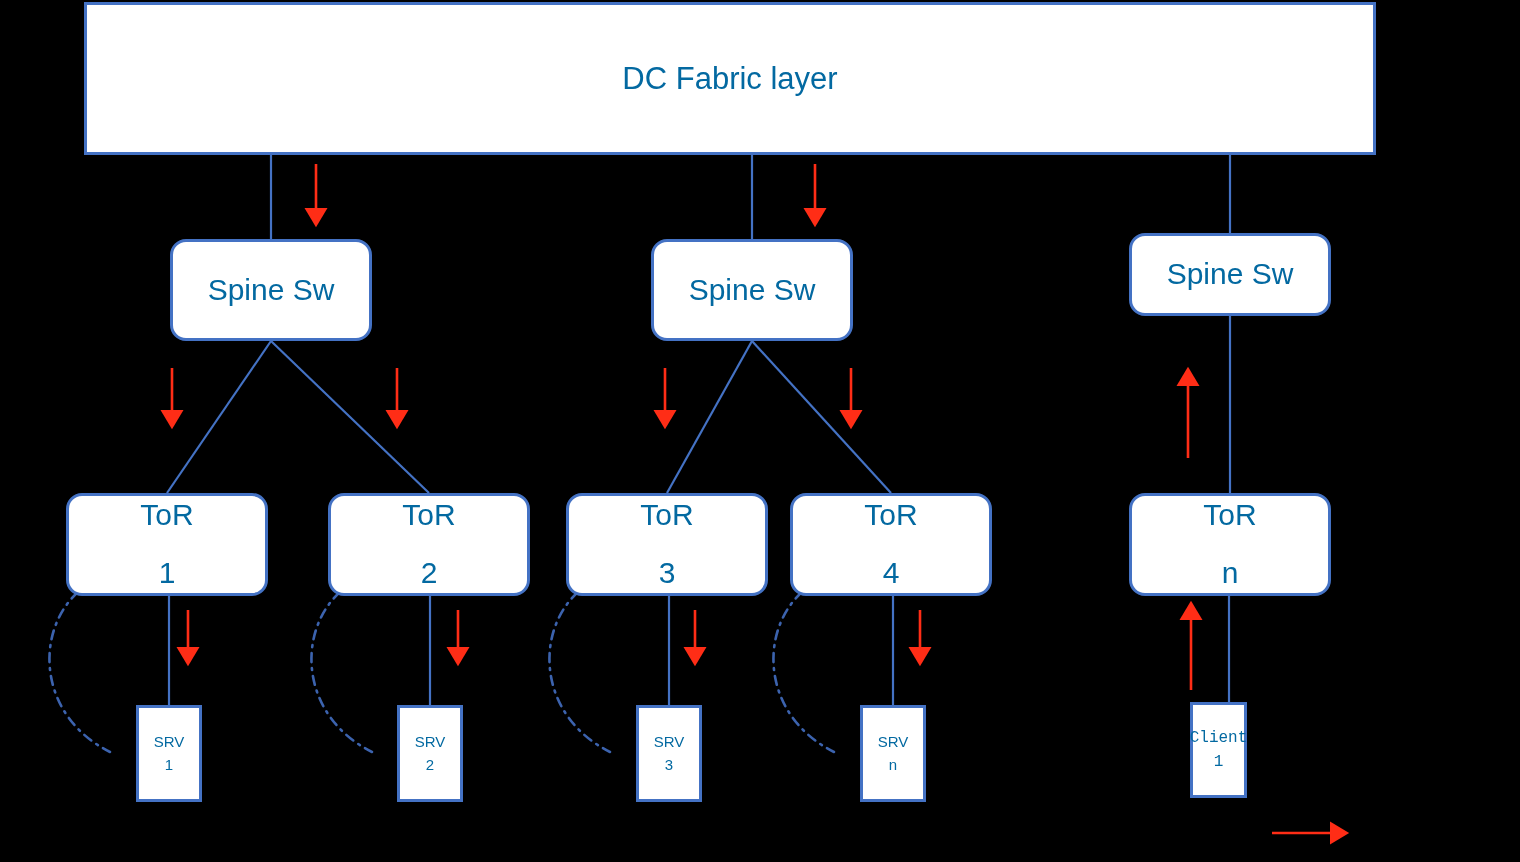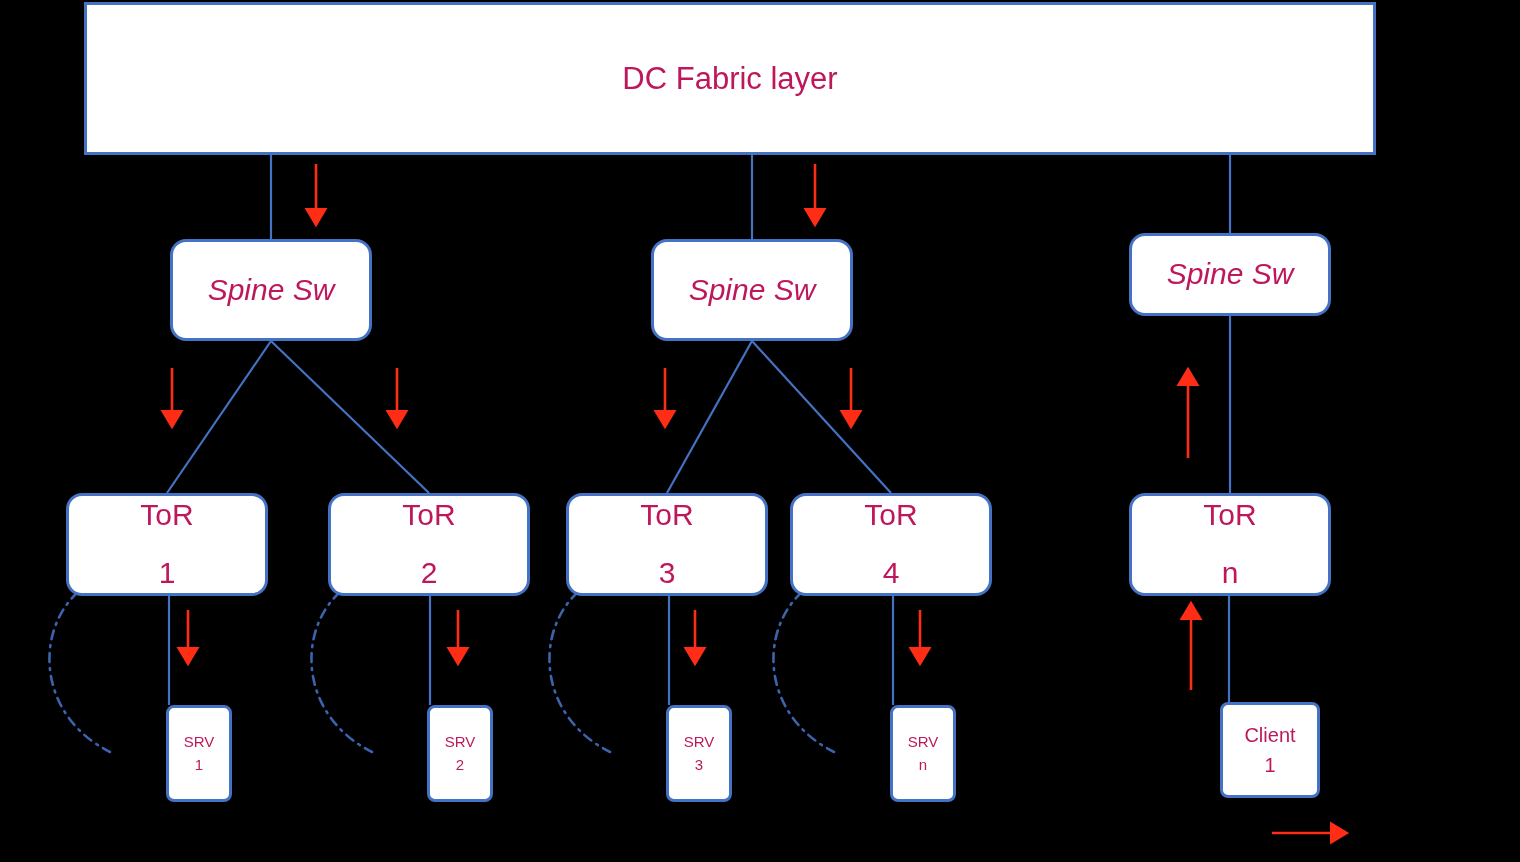--- a/index.html
+++ b/index.html
@@ -15,64 +15,62 @@
 
   .node{
     position:absolute;
     background:#ffffff;
     border:3px solid #4472C4;
     box-sizing:border-box;
     display:flex;
     flex-direction:column;
     align-items:center;
     justify-content:center;
-    color:#be185d;
+    color:#0369a1;
     text-align:center;
     line-height:1.16;
     z-index:5;
   }
   .node .ln{display:block;}
 
   .fabric{
     left:84px;top:2px;width:1292px;height:153px;
     border-width:3px;
     font-size:31px;
   }
   .spine{
     border-radius:16px;
     font-size:30px;
-    font-style:italic;
   }
   .spine-a{left:170px;top:239px;width:202px;height:102px;}
   .spine-b{left:651px;top:239px;width:202px;height:102px;}
   .spine-c{left:1129px;top:233px;width:202px;height:83px;}
 
   .tor{
     border-radius:16px;
     font-size:30px;
     gap:23px;
   }
   .tor-1{left:66px;top:493px;width:202px;height:103px;}
   .tor-2{left:328px;top:493px;width:202px;height:103px;}
   .tor-3{left:566px;top:493px;width:202px;height:103px;}
   .tor-4{left:790px;top:493px;width:202px;height:103px;}
   .tor-n{left:1129px;top:493px;width:202px;height:103px;}
 
   .srv{
-    border-radius:8px;
+    border-radius:0;
     border-width:3px;
     font-size:15px;
     line-height:1.5;
-    margin-left:30px;
   }
   .srv-1{left:136px;top:705px;width:66px;height:97px;}
   .srv-2{left:397px;top:705px;width:66px;height:97px;}
   .srv-3{left:636px;top:705px;width:66px;height:97px;}
   .srv-n{left:860px;top:705px;width:66px;height:97px;}
-  .client-1{left:1190px;top:702px;width:100px;height:96px;font-size:20px;}
+  .client-1{left:1190px;top:702px;width:57px;height:96px;font-size:16px;font-family:Liberation Mono, monospace;}
 </style>
 </head>
 <body>
 
 <div id="stage">
 
   <svg id="wires" viewBox="0 0 1520 862" xmlns="http://www.w3.org/2000/svg">
     <defs>
       <marker id="redhead" markerWidth="9" markerHeight="9" refX="3.2" refY="4.5" orient="auto" markerUnits="strokeWidth">
         <path d="M0,0 L0,9 L7.5,4.5 z" fill="#FF2D16"></path>

